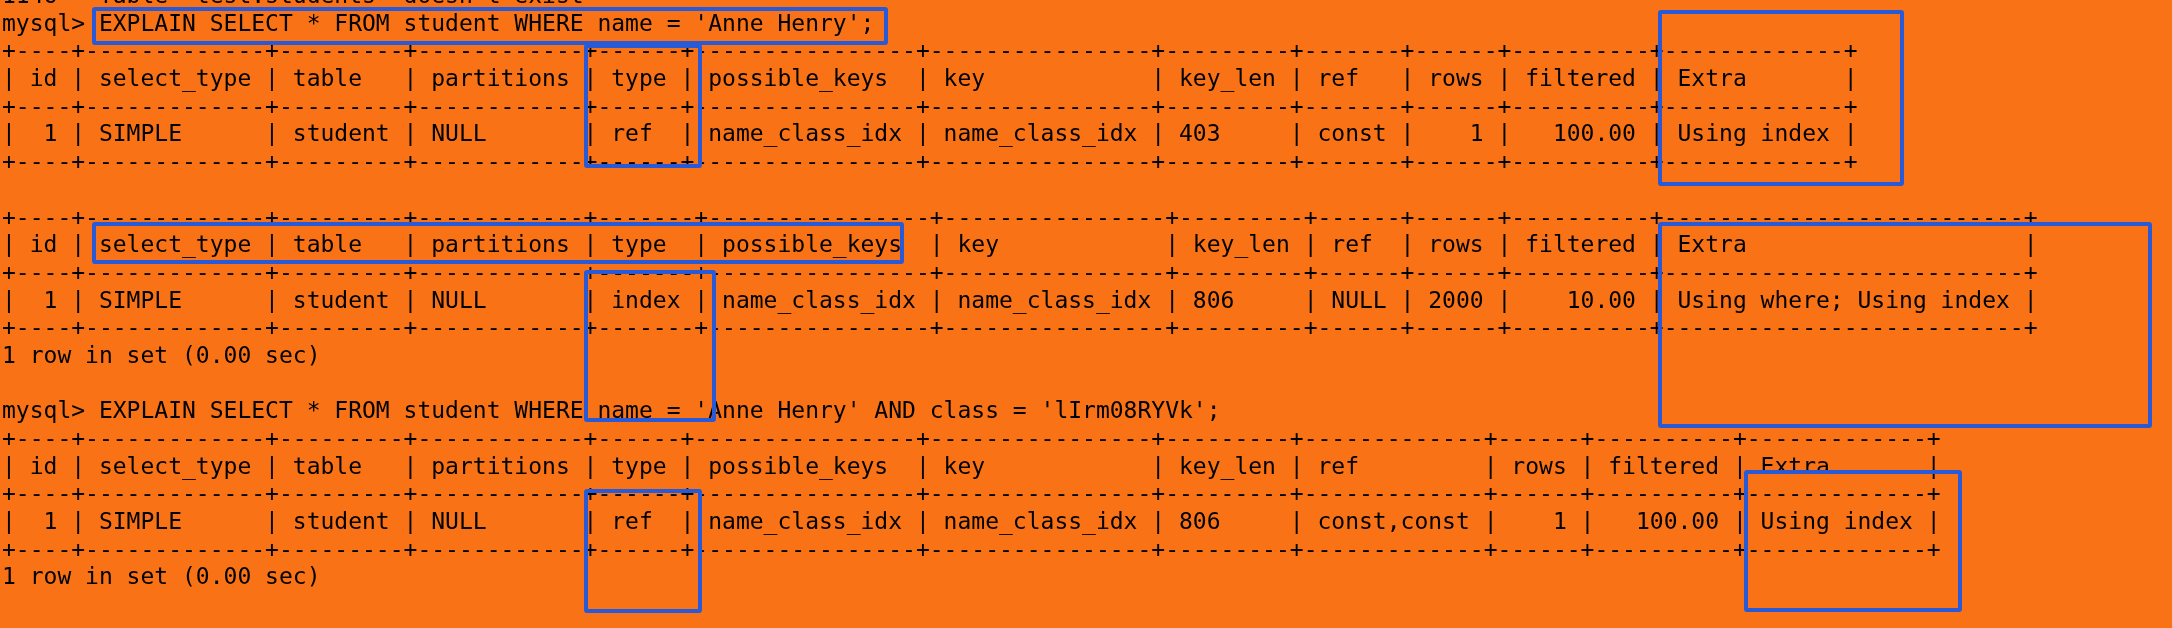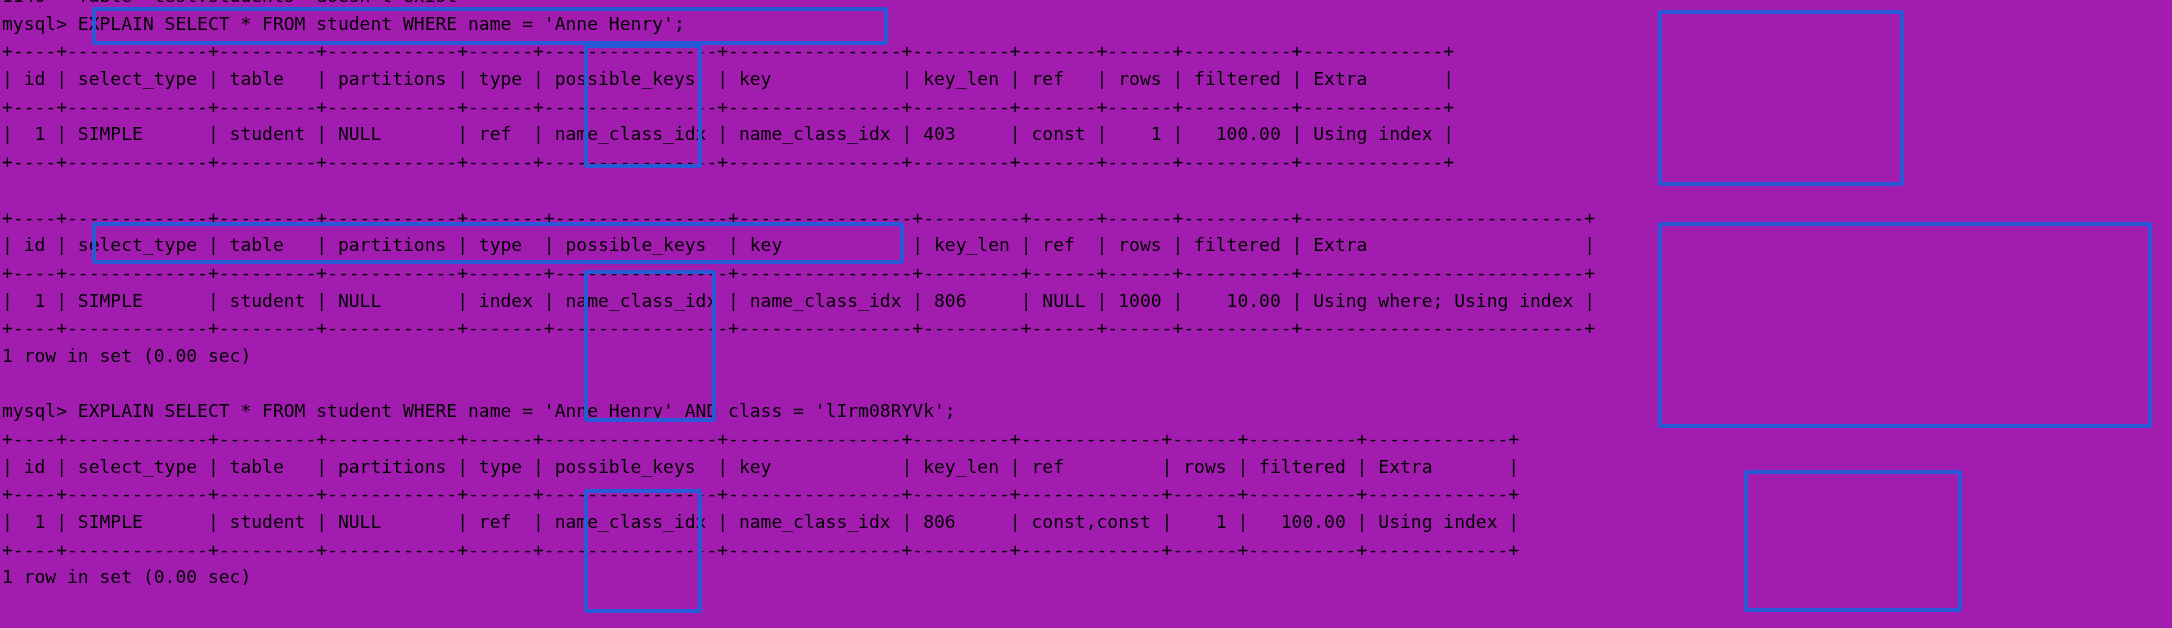--- a/index.html
+++ b/index.html
@@ -1,22 +1,22 @@
 <!DOCTYPE html>
 <html><head>
 <meta charset="utf-8">
 <style>
   html,body { margin:0; padding:0; background:#ffffff; }
   #screen {
     position:relative;
     width:2172px; height:628px;
     overflow:hidden;
-    background:#a21caf;
+    background:#f97316;
     font-family:"DejaVu Sans Mono", monospace;
-    font-size:18px;
+    font-size:23px;
     line-height:27.7px;
     color:#000000;
   }
   #lines { position:absolute; left:2px; top:-18px; }
   .tline { white-space:pre; height:27.7px; }
   .hbox {
     position:absolute;
     border:4px solid #285ad8;
     border-radius:3px;
     pointer-events:none;
@@ -32,21 +32,21 @@
       <div class="tline">mysql&gt; EXPLAIN SELECT * FROM student WHERE name = 'Anne Henry';</div>
       <div class="tline">+----+-------------+---------+------------+------+----------------+----------------+---------+-------+------+----------+-------------+</div>
       <div class="tline">| id | select_type | table   | partitions | type | possible_keys  | key            | key_len | ref   | rows | filtered | Extra       |</div>
       <div class="tline">+----+-------------+---------+------------+------+----------------+----------------+---------+-------+------+----------+-------------+</div>
       <div class="tline">|  1 | SIMPLE      | student | NULL       | ref  | name_class_idx | name_class_idx | 403     | const |    1 |   100.00 | Using index |</div>
       <div class="tline">+----+-------------+---------+------------+------+----------------+----------------+---------+-------+------+----------+-------------+</div>
       <div class="tline"></div>
       <div class="tline">+----+-------------+---------+------------+-------+----------------+----------------+---------+------+------+----------+--------------------------+</div>
       <div class="tline">| id | select_type | table   | partitions | type  | possible_keys  | key            | key_len | ref  | rows | filtered | Extra                    |</div>
       <div class="tline">+----+-------------+---------+------------+-------+----------------+----------------+---------+------+------+----------+--------------------------+</div>
-      <div class="tline">|  1 | SIMPLE      | student | NULL       | index | name_class_idx | name_class_idx | 806     | NULL | 1000 |    10.00 | Using where; Using index |</div>
+      <div class="tline">|  1 | SIMPLE      | student | NULL       | index | name_class_idx | name_class_idx | 806     | NULL | 2000 |    10.00 | Using where; Using index |</div>
       <div class="tline">+----+-------------+---------+------------+-------+----------------+----------------+---------+------+------+----------+--------------------------+</div>
       <div class="tline">1 row in set (0.00 sec)</div>
       <div class="tline"></div>
       <div class="tline">mysql&gt; EXPLAIN SELECT * FROM student WHERE name = 'Anne Henry' AND class = 'lIrm08RYVk';</div>
       <div class="tline">+----+-------------+---------+------------+------+----------------+----------------+---------+-------------+------+----------+-------------+</div>
       <div class="tline">| id | select_type | table   | partitions | type | possible_keys  | key            | key_len | ref         | rows | filtered | Extra       |</div>
       <div class="tline">+----+-------------+---------+------------+------+----------------+----------------+---------+-------------+------+----------+-------------+</div>
       <div class="tline">|  1 | SIMPLE      | student | NULL       | ref  | name_class_idx | name_class_idx | 806     | const,const |    1 |   100.00 | Using index |</div>
       <div class="tline">+----+-------------+---------+------------+------+----------------+----------------+---------+-------------+------+----------+-------------+</div>
       <div class="tline">1 row in set (0.00 sec)</div>

